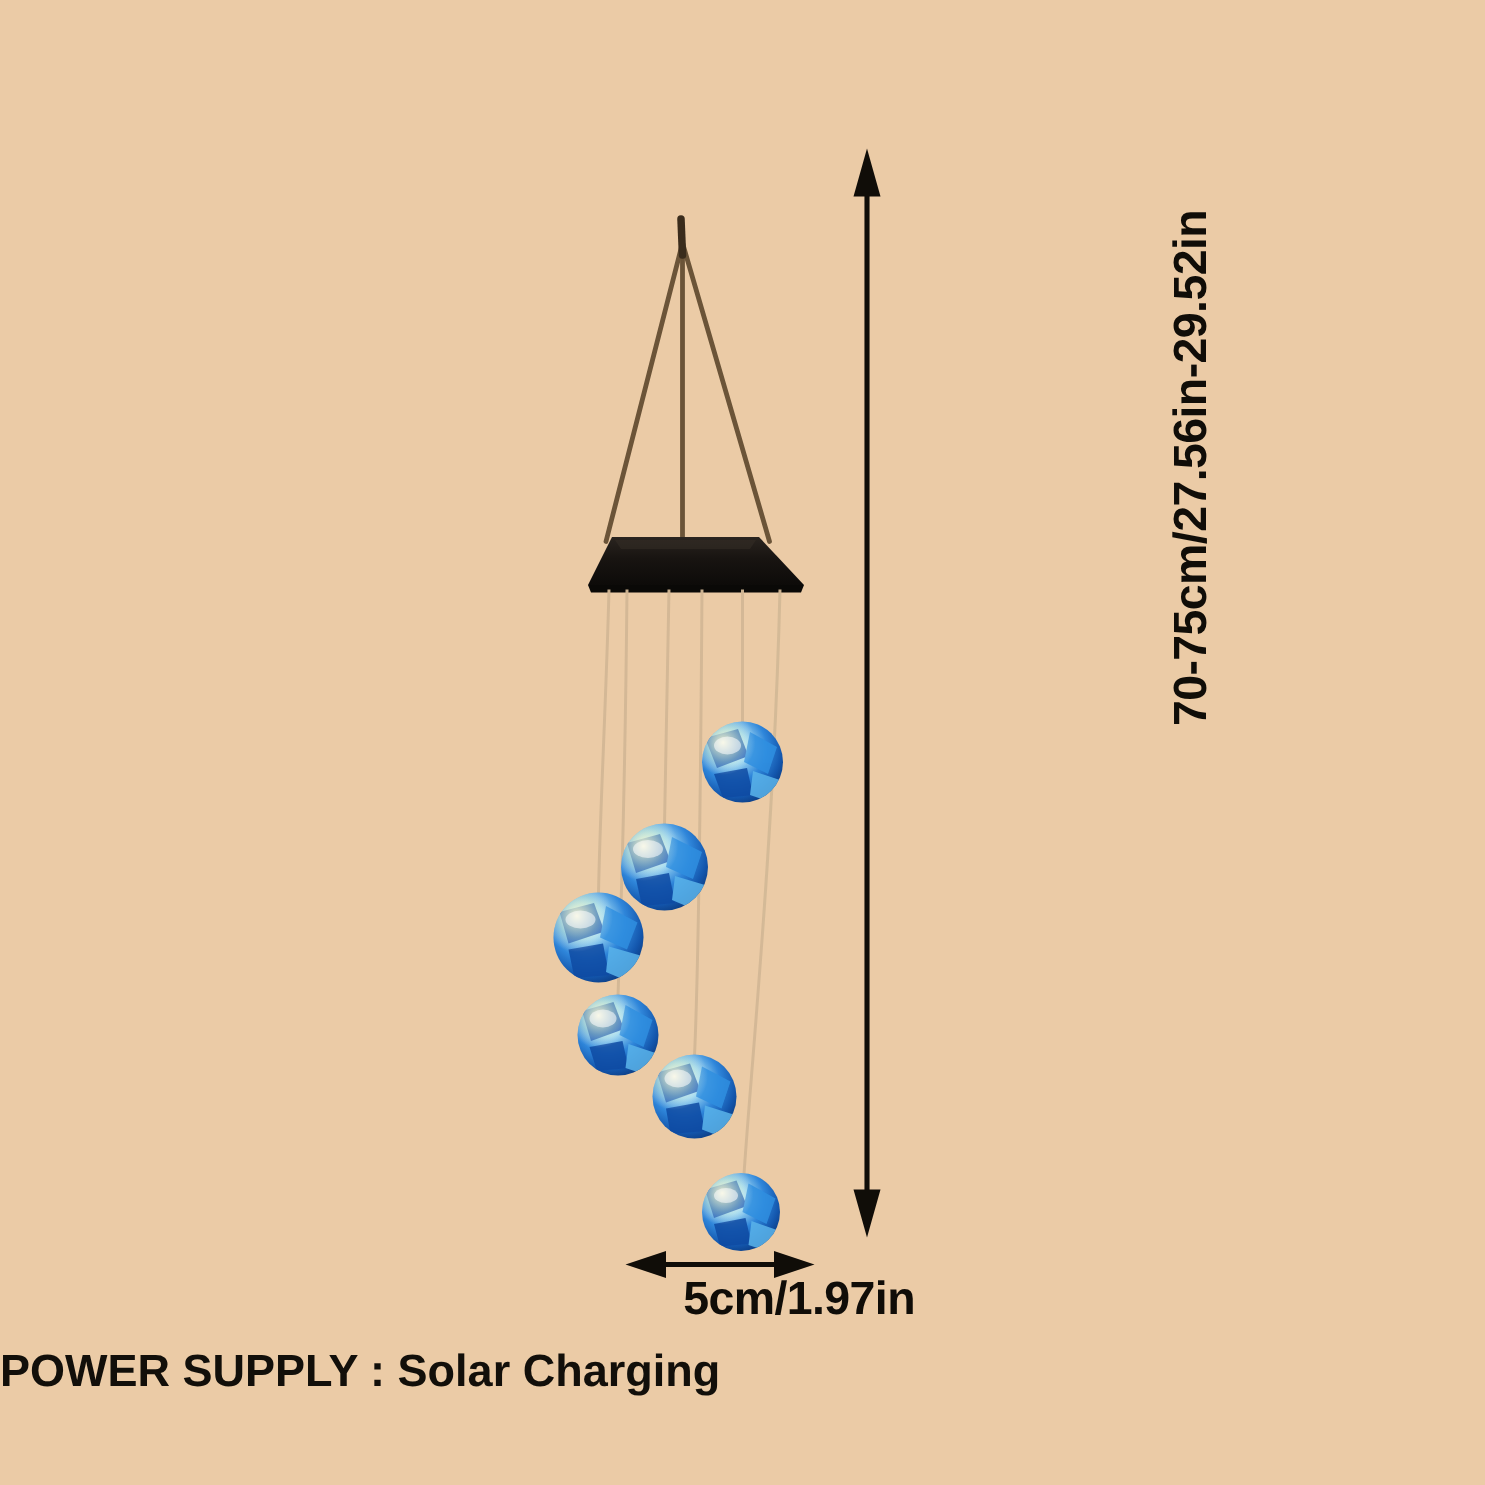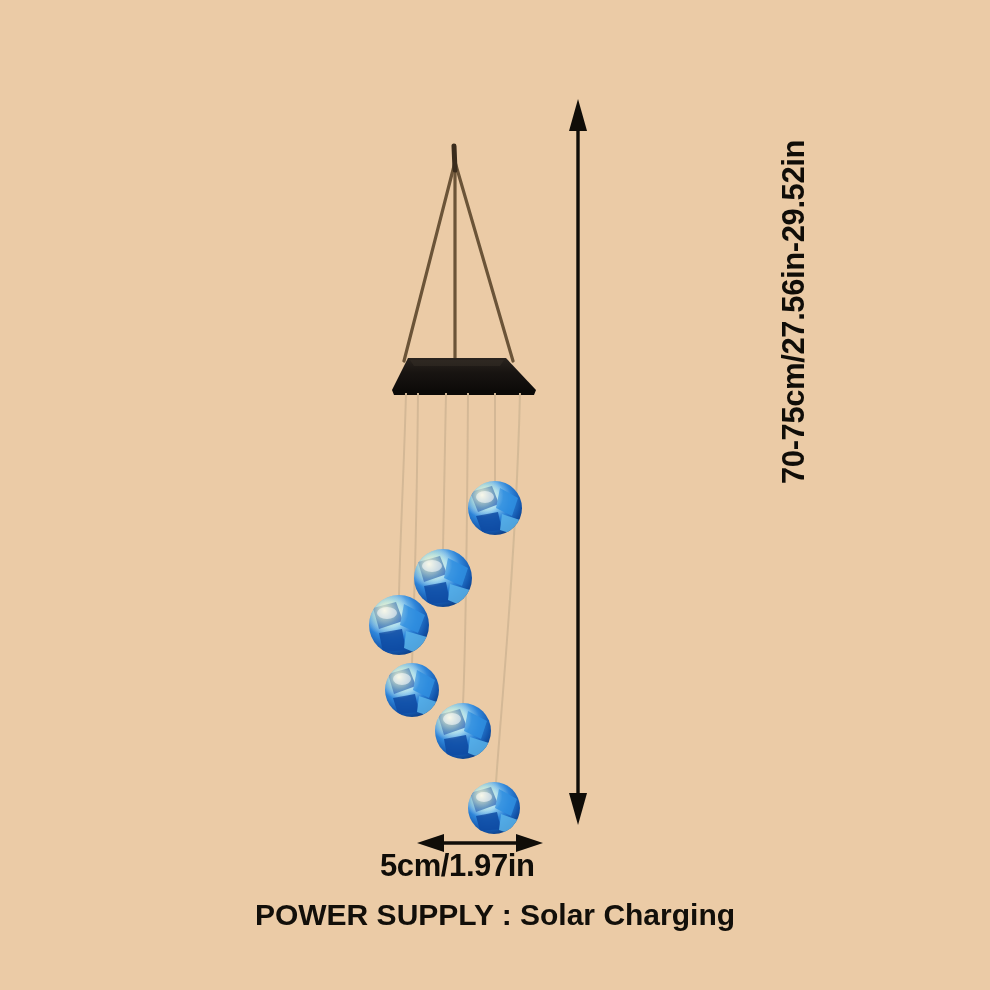--- a/index.html
+++ b/index.html
@@ -49,33 +49,32 @@
     font-weight: bold;
     color: #100d08;
     letter-spacing: -0.4px;
     white-space: nowrap;
   }
   .dim-horizontal {
     position: absolute;
     left: 380px;
     top: 848px;
     width: 230px;
-    text-align: left;
+    text-align: right;
     font-size: 31px;
     font-weight: bold;
     color: #100d08;
     letter-spacing: -0.4px;
     white-space: nowrap;
   }
   .caption {
     position: absolute;
     left: 0;
     top: 898px;
     width: 990px;
-    text-align: center;
     font-size: 30px;
     font-weight: bold;
     color: #120f0a;
     letter-spacing: 0px;
     white-space: nowrap;
   }
 </style>
 </head>
 <body>
 

